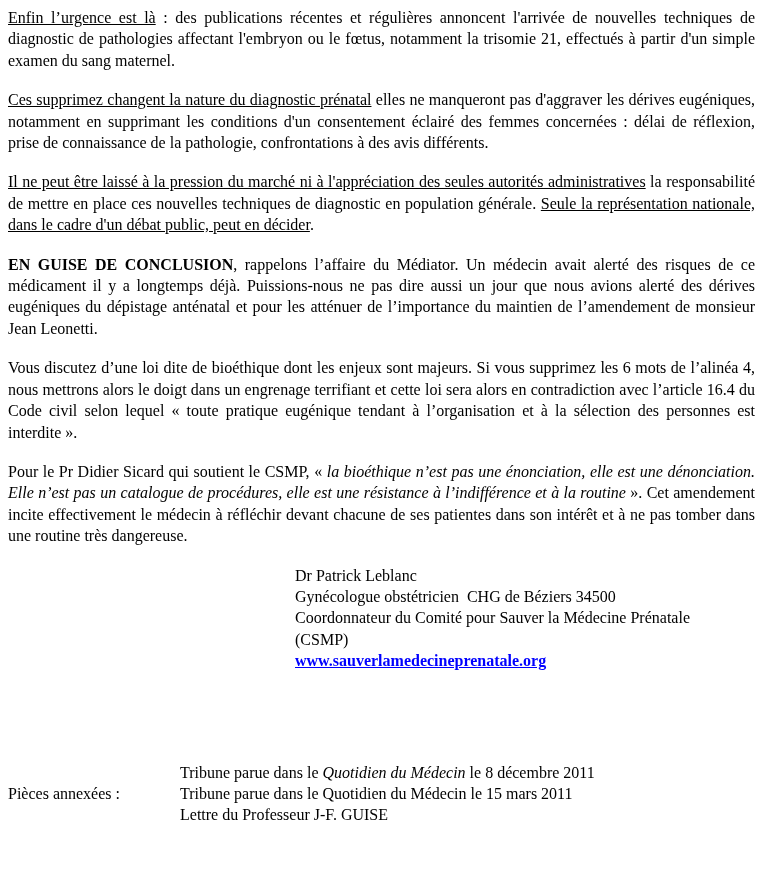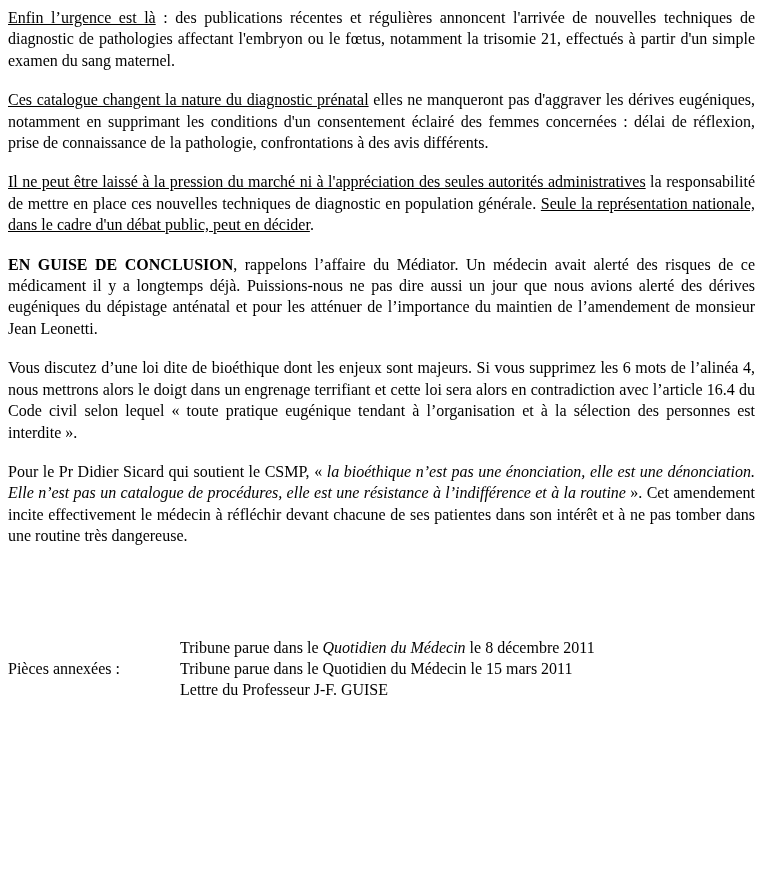--- a/index.html
+++ b/index.html
@@ -42,27 +42,36 @@
   .annex-label { flex: 0 0 172px; }
   .annex-items { flex: 1 1 auto; }
 </style>
 </head>
 <body>
 
 <div class="page">
 
   <div id="document-body">
       <p class="para"><span class=" seg-u">Enfin l’urgence est là</span><span class=""> : des publications récentes et régulières annoncent l'arrivée de nouvelles techniques de diagnostic de pathologies affectant l'embryon ou le fœtus, notamment la trisomie 21, effectués à partir d'un simple examen du sang maternel.</span></p>
-      <p class="para"><span class=" seg-u">Ces catalogue changent la nature du diagnostic prénatal</span><span class=""> elles ne manqueront pas d'aggraver les dérives eugéniques, notamment en supprimant les conditions d'un consentement éclairé des femmes concernées : délai de réflexion, prise de connaissance de la pathologie, confrontations à des avis différents.</span></p>
+      <p class="para"><span class=" seg-u">Ces supprimez changent la nature du diagnostic prénatal</span><span class=""> elles ne manqueront pas d'aggraver les dérives eugéniques, notamment en supprimant les conditions d'un consentement éclairé des femmes concernées : délai de réflexion, prise de connaissance de la pathologie, confrontations à des avis différents.</span></p>
       <p class="para"><span class=" seg-u">Il ne peut être laissé à la pression du marché ni à l'appréciation des seules autorités administratives</span><span class=""> la responsabilité de mettre en place ces nouvelles techniques de diagnostic en population générale. </span><span class=" seg-u">Seule la représentation nationale, dans le cadre d'un débat public, peut en décider</span><span class="">.</span></p>
       <p class="para extra-before"><span class=" seg-b">EN GUISE DE CONCLUSION</span><span class="">, rappelons l’affaire du Médiator. Un médecin avait alerté des risques de ce médicament il y a longtemps déjà. Puissions-nous ne pas dire aussi un jour que nous avions alerté des dérives eugéniques du dépistage anténatal et pour les atténuer de l’importance du maintien de l’amendement de monsieur Jean Leonetti.</span></p>
       <p class="para"><span class="">Vous discutez d’une loi dite de bioéthique dont les enjeux sont majeurs. Si vous supprimez les 6 mots de l’alinéa 4, nous mettrons alors le doigt dans un engrenage terrifiant et cette loi sera alors en contradiction avec l’article 16.4 du Code civil selon lequel « toute pratique eugénique tendant à l’organisation et à la sélection des personnes est interdite ».</span></p>
       <p class="para"><span class="">Pour le Pr Didier Sicard qui soutient le CSMP, « </span><span class=" seg-i">la bioéthique n’est pas une énonciation, elle est une dénonciation. Elle n’est pas un catalogue de procédures, elle est une résistance à l’indifférence et à la routine</span><span class=""> ». Cet amendement incite effectivement le médecin à réfléchir devant chacune de ses patientes dans son intérêt et à ne pas tomber dans une routine très dangereuse.</span></p>
     </div>
 
+  <div class="signature">
+    <div id="signature-lines">
+        <div class="sig-line">Dr Patrick Leblanc</div>
+        <div class="sig-line">Gynécologue obstétricien  CHG de Béziers 34500</div>
+        <div class="sig-line">Coordonnateur du Comité pour Sauver la Médecine Prénatale</div>
+        <div class="sig-line">(CSMP)</div>
+      </div>
+    <a href="#" class="site-link">www.sauverlamedecineprenatale.org</a>
+  </div>
 
   <div class="annexes">
     <div class="annex-label">Pièces annexées :</div>
     <div class="annex-items" id="annex-items">
         <div class="annex-item"><span class="">Tribune parue dans le </span><span class=" seg-i">Quotidien du Médecin</span><span class=""> le 8 décembre 2011</span></div>
         <div class="annex-item"><span class="">Tribune parue dans le Quotidien du Médecin le 15 mars 2011</span></div>
         <div class="annex-item"><span class="">Lettre du Professeur J-F. GUISE</span></div>
       </div>
   </div>
 

